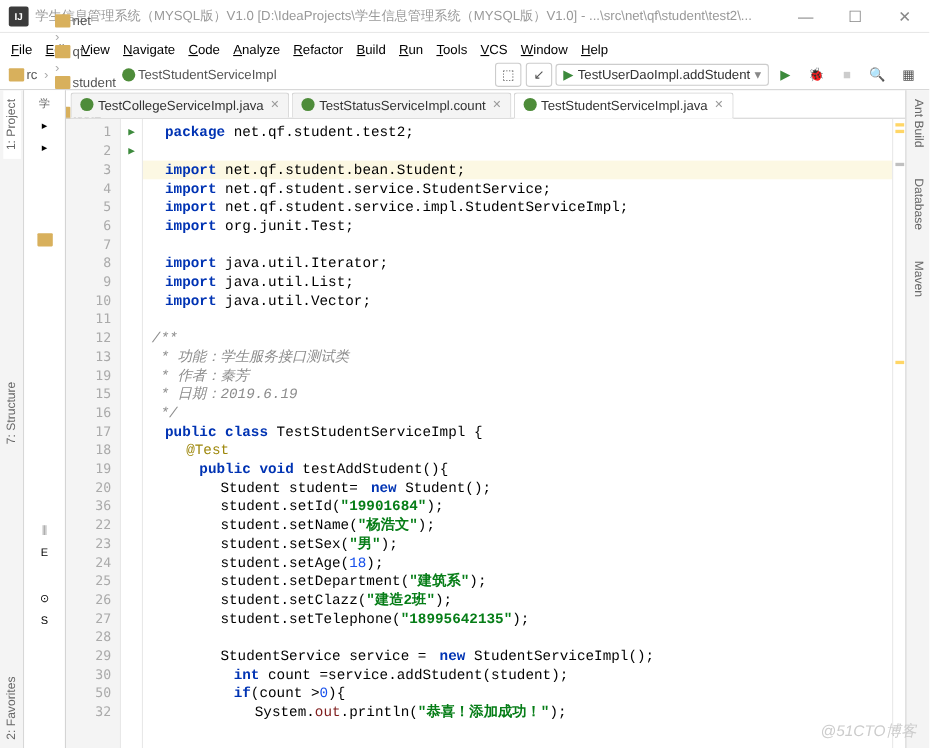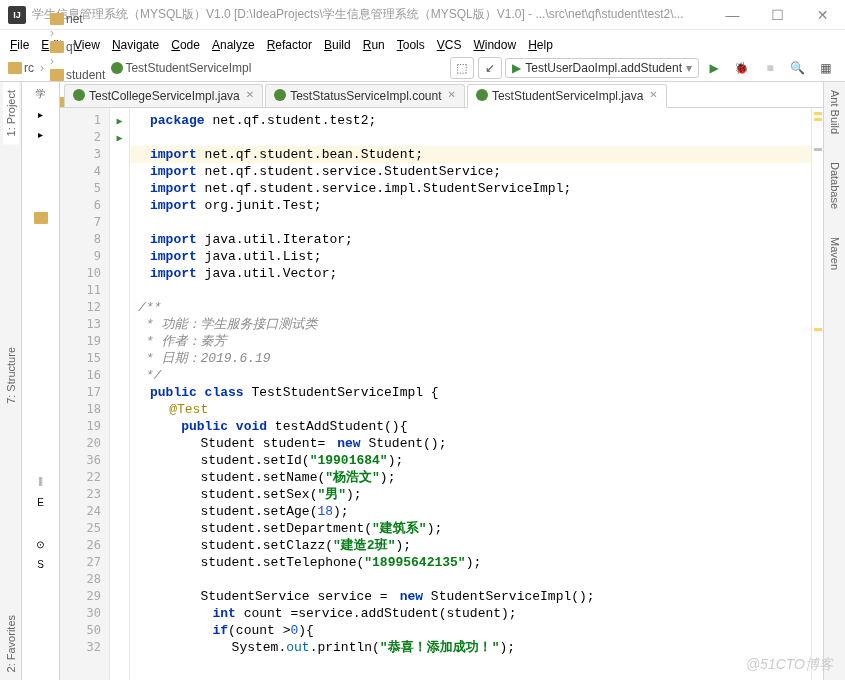--- a/index.html
+++ b/index.html
@@ -37,21 +37,21 @@
 .gutter { width: 50px; background: #f4f4f4; border-right: 1px solid #e8e8e8; text-align: right; padding-right: 8px; color: #aaa; font-family: "Consolas", monospace; font-size: 12px; line-height: 17px; padding-top: 4px; }
 .anno-gutter { width: 20px; background: #fff; border-right: 1px solid #e8e8e8; font-family: monospace; font-size: 10px; line-height: 17px; padding-top: 4px; color: #aaa; text-align: center; }
 .code { flex: 1; font-family: "Consolas", "Courier New", monospace; font-size: 13px; line-height: 17px; padding: 4px 0 0 8px; white-space: pre; overflow: hidden; position: relative; }
 .code-line { height: 17px; }
 .hl { background: #fcf8e3; margin-left: -8px; padding-left: 8px; }
 .kw { color: #0033b3; font-weight: bold; padding-left: 12px; }
 .str { color: #067d17; font-weight: bold; }
 .num { color: #1750eb; }
 .com { color: #8c8c8c; font-style: italic; }
 .anno { color: #9e880d; }
-.field { color: #0369a1; }
+.field { color: #7f1d1d; }
 .right-gutter { width: 22px; border-left: 1px solid #d4d4d4; display: flex; flex-direction: column; align-items: center; background: #f4f4f4; }
 .right-tab { writing-mode: vertical-rl; padding: 8px 2px; font-size: 11px; color: #666; }
 .mini-stripe { width: 12px; background: #fff; border-left: 1px solid #e8e8e8; position: relative; }
 .stripe-mark { position: absolute; width: 8px; height: 3px; left: 2px; }
 .watermark { position: absolute; bottom: 6px; right: 12px; color: #ccc; font-size: 14px; font-style: italic; text-align: center; }
 </style>
 </head>
 <body>
 
 <div class="titlebar">

